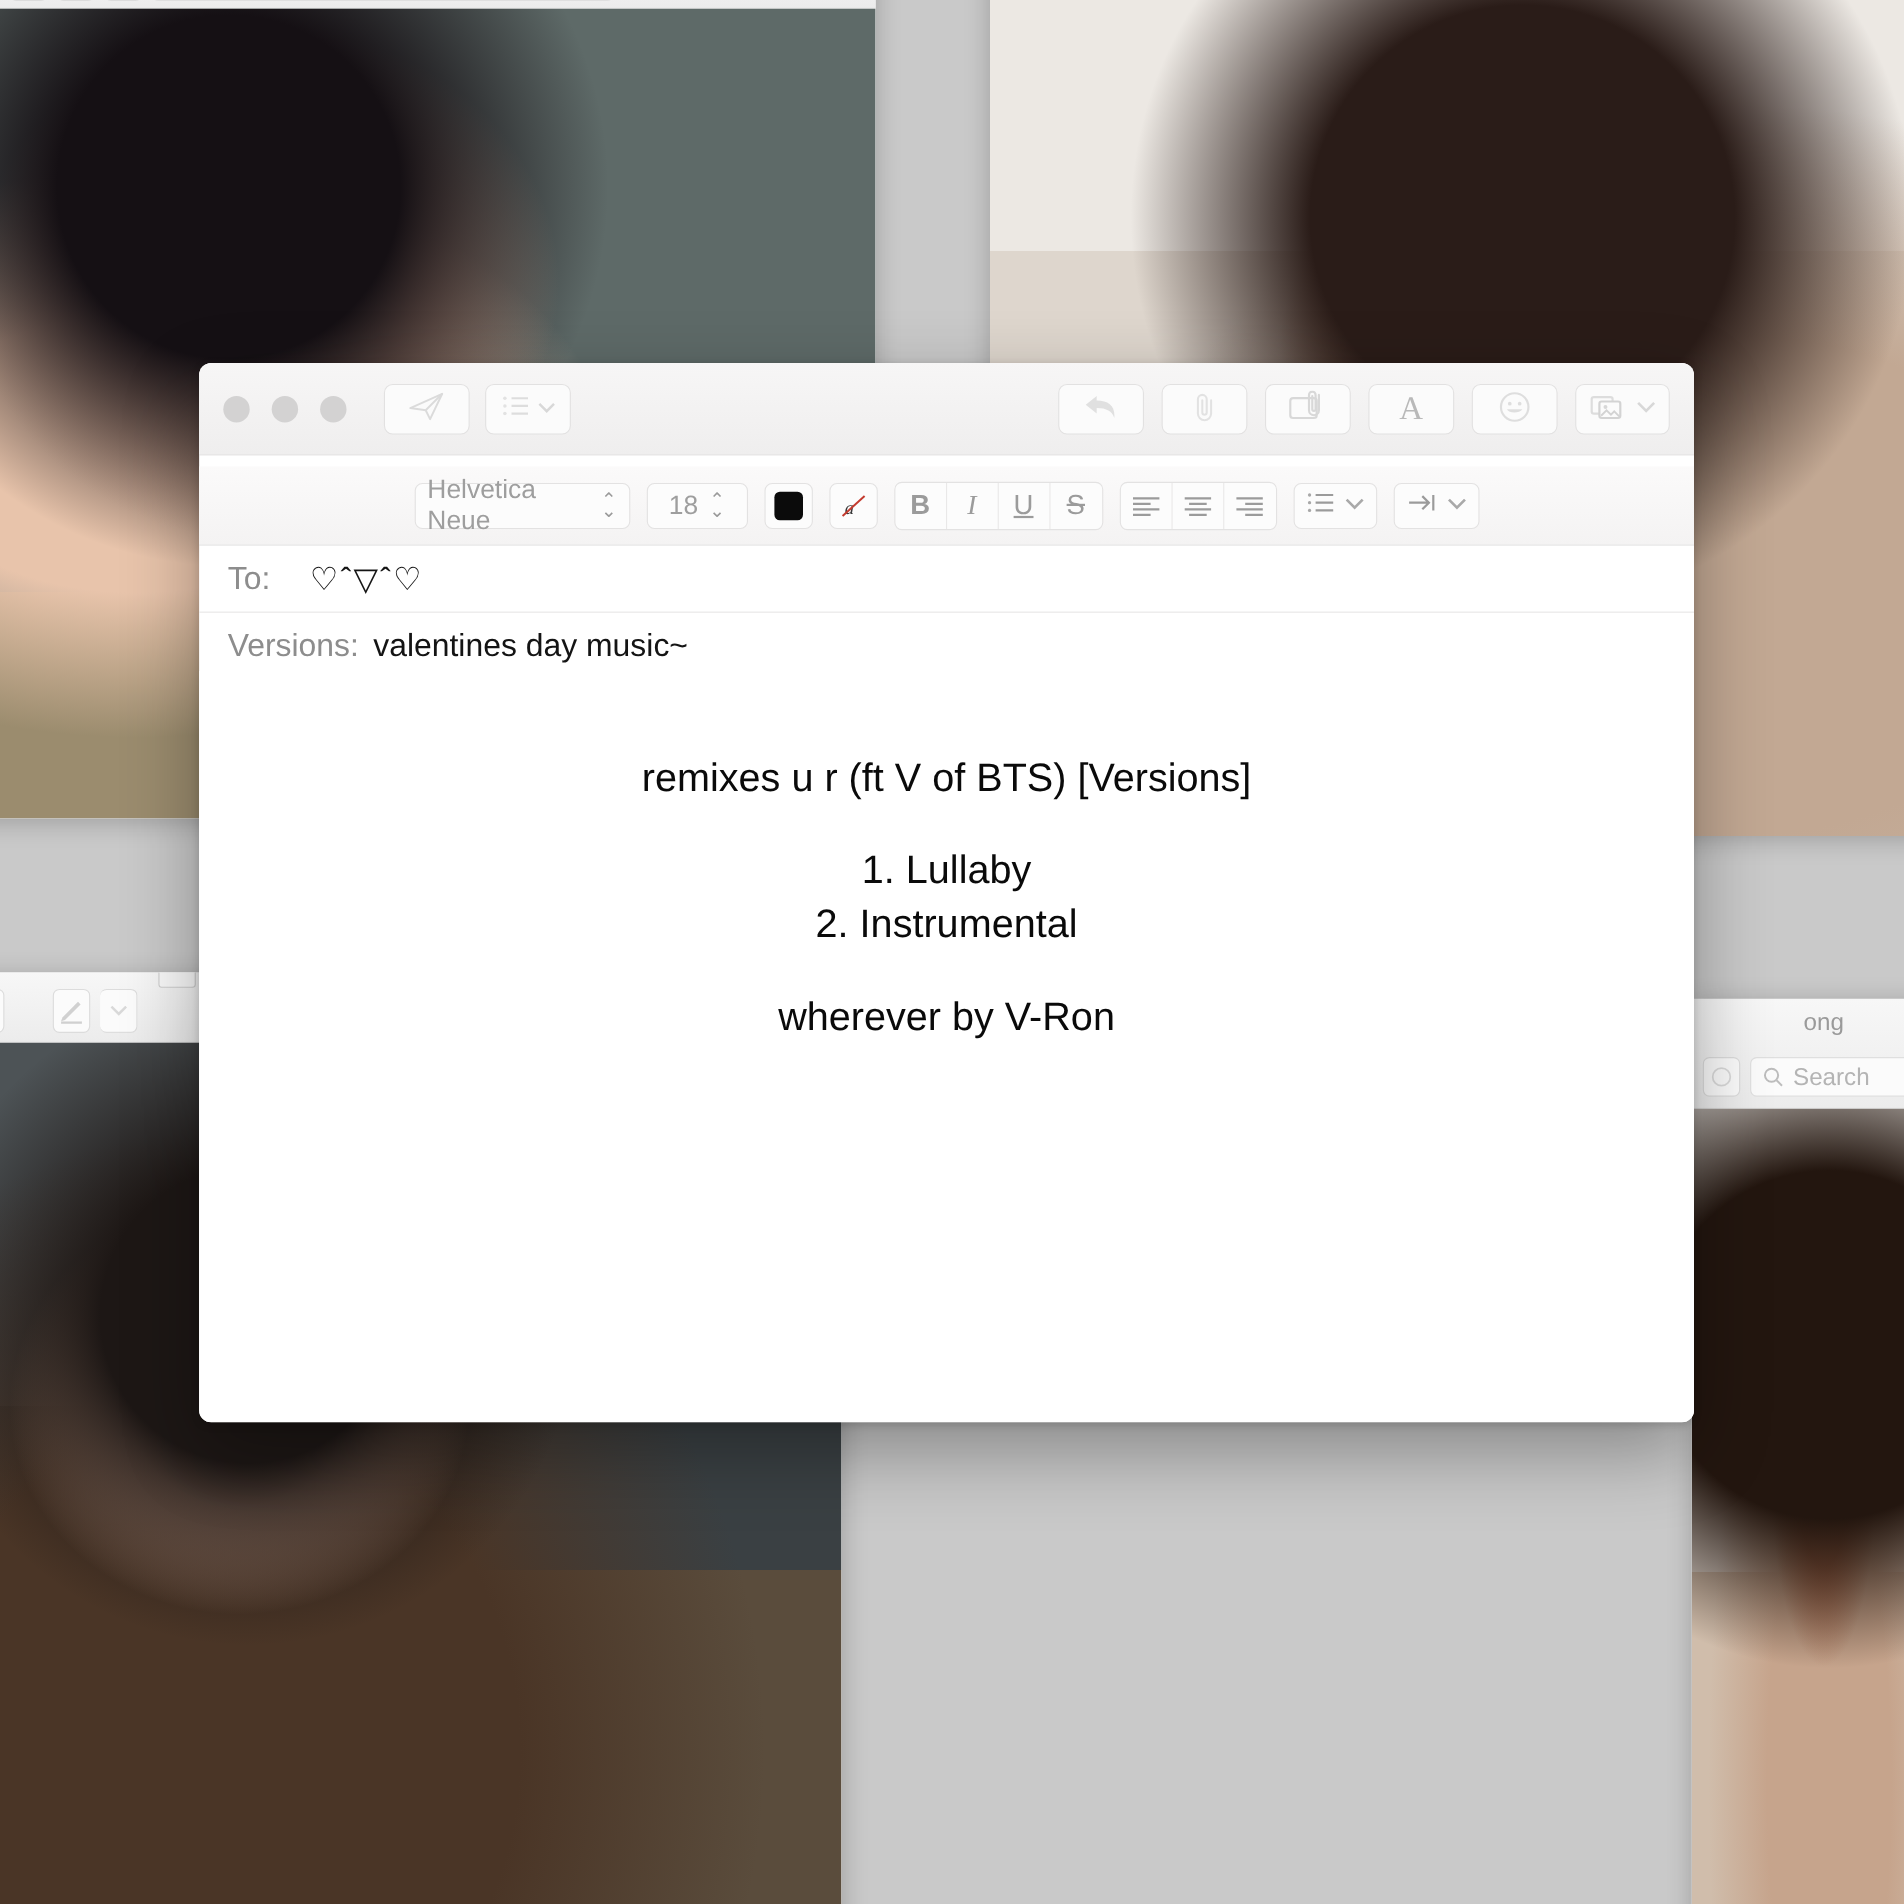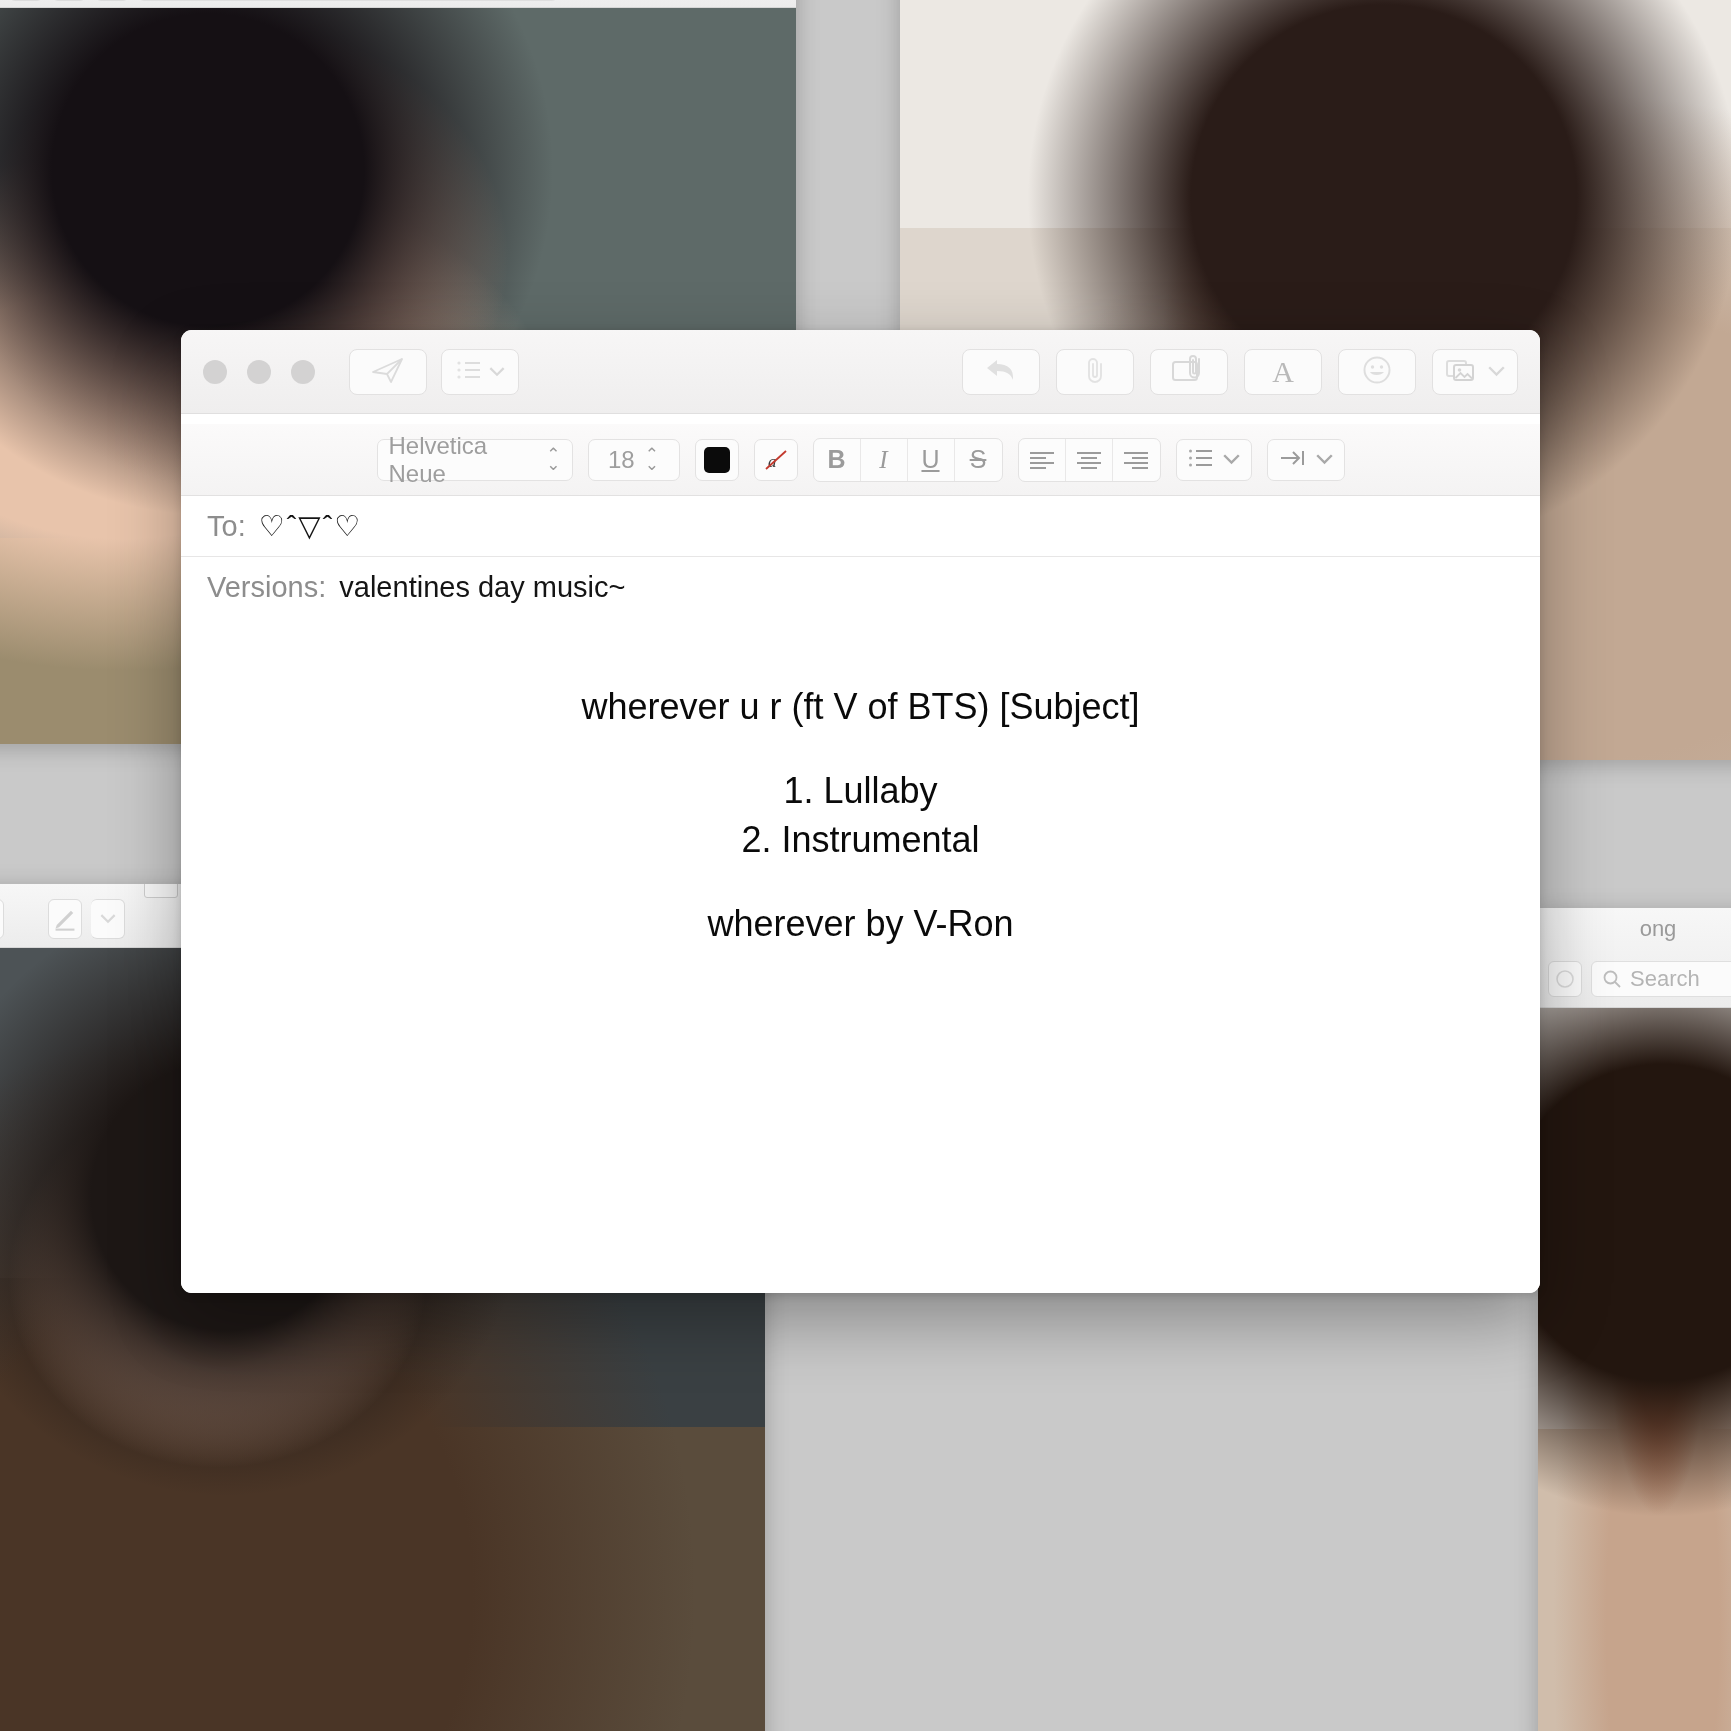--- a/index.html
+++ b/index.html
@@ -85,21 +85,21 @@
   .seg > div{ width:47px; height:42px; display:flex; align-items:center; justify-content:center;
               border-right:1px solid #e9e8e8; color:#9b9b9b; font-size:25px; }
   .seg > div:last-child{ border-right:none; }
   .onebtn{ height:42px; border:1px solid #e3e2e2; border-radius:7px; background:#fcfcfc;
            display:flex; align-items:center; justify-content:center; gap:9px; padding:0 11px; }
 
   .field-row{ height:61px; border-bottom:1px solid #e7e6e6; display:flex;
               align-items:center; padding:0 0 0 26px; }
   .fl{ font-size:29px; color:#8d8d8d; margin-right:13px; }
   .fv{ font-size:29px; color:#141414; }
-  .fv.kaomoji{ letter-spacing:2px; }
+  .fv.kaomoji{ letter-spacing:2px;margin-left:23px; }
 
   .c-body{ position:absolute; left:0; right:0; top:280px; bottom:0; background:#fff;
            padding-top:72px; text-align:center; }
   .bline{ font-size:36px; color:#0a0a0a; line-height:1.38; }
   .bspacer{ height:34px; }
 </style>
 </head>
 <body>
 
 <div id="stage">
@@ -347,21 +347,21 @@
       <span class="fl">To:</span>
       <span class="fv kaomoji">♡ˆ▽ˆ♡</span>
     </div>
 
     <div class="field-row">
       <span class="fl">Versions:</span>
       <span class="fv">valentines day music~</span>
     </div>
 
     <div class="c-body">
-      <div class="bline">wherever u r (ft V of BTS) [Subject]</div>
+      <div class="bline">remixes u r (ft V of BTS) [Versions]</div>
       <div class="bspacer"></div>
       <div class="bline">1. Lullaby</div>
       <div class="bline">2. Instrumental</div>
       <div class="bspacer"></div>
       <div class="bline">wherever by V-Ron</div>
     </div>
 
   </div>
 </div>
 

